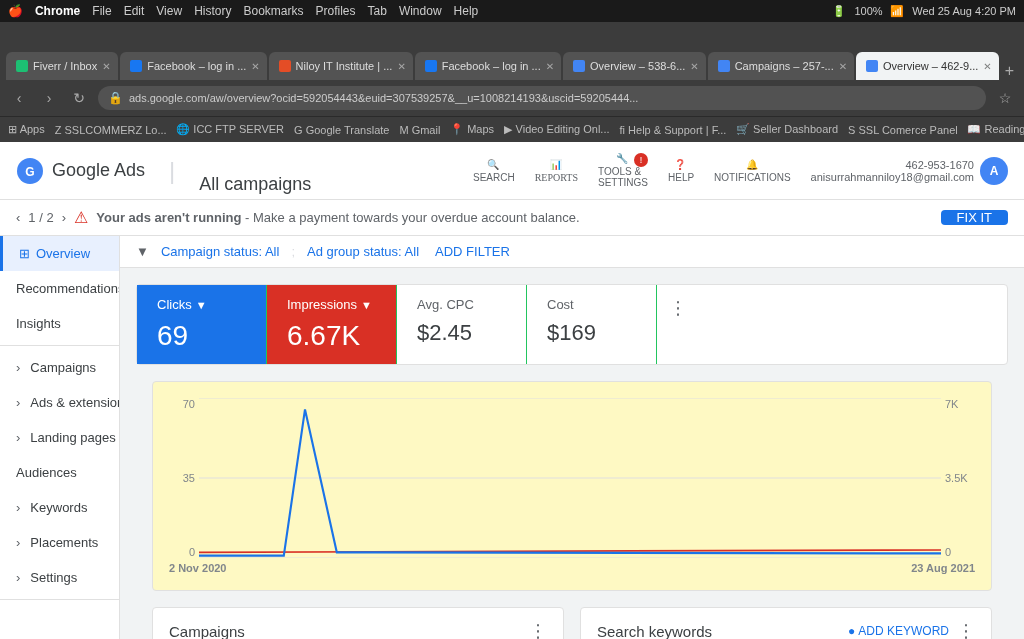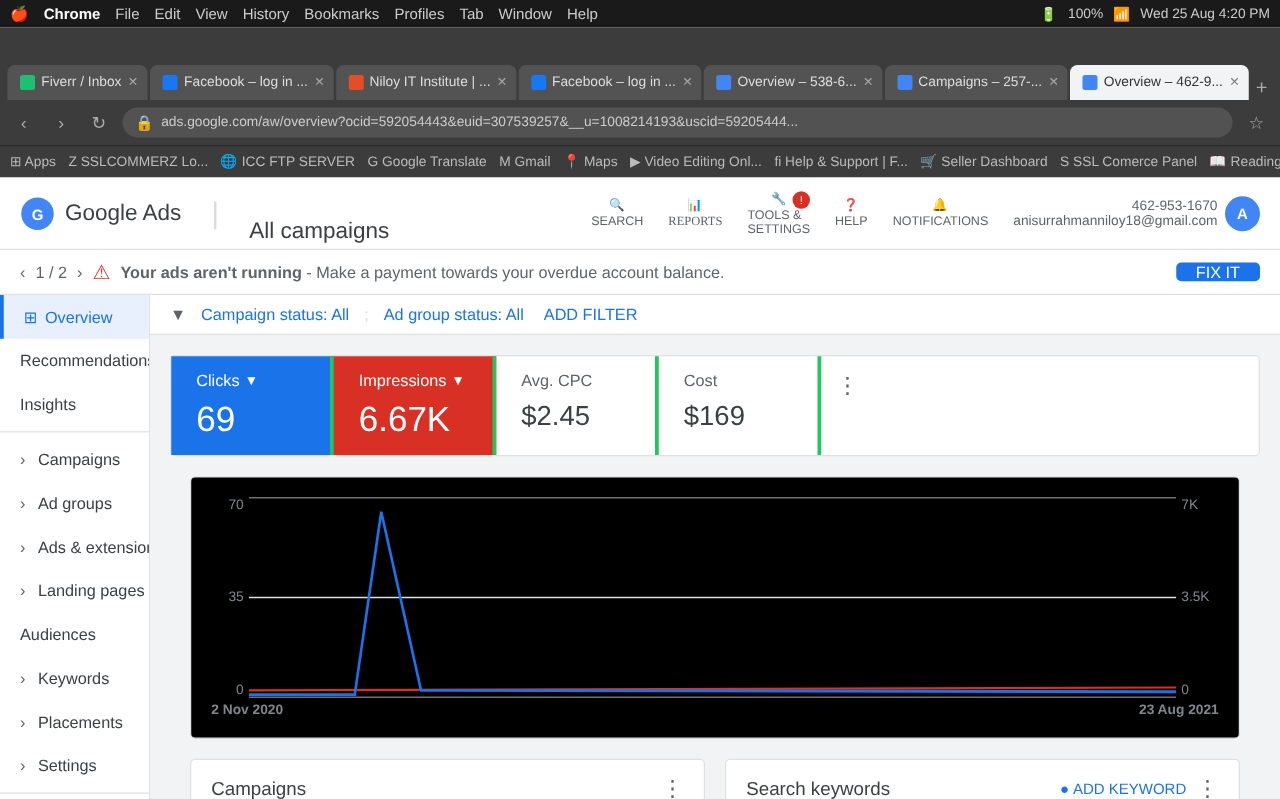--- a/index.html
+++ b/index.html
@@ -50,31 +50,31 @@
 
     
     .content { flex: 1; overflow-y: auto; padding: 0; background: #f1f3f4; }
 
     
     .filter-bar { background: #fff; padding: 8px 16px; display: flex; align-items: center; gap: 12px; border-bottom: 1px solid #e0e0e0; }
 
     
     .metrics-section { padding: 16px; }
     .metrics-cards { display: flex; gap: 0; background: #fff; border: 1px solid #e0e0e0; border-radius: 4px; margin-bottom: 16px; }
-    .metric-card { padding: 12px 20px; min-width: 130px; border-right: 3px solid #22c55e; }
+    .metric-card { padding: 12px 20px; min-width: 130px; border-right: 1px solid #22c55e; }
     .metric-card:last-of-type { border-right: none; flex: 1; }
     .metric-card.blue { background: #1a73e8; color: white; }
     .metric-card.red { background: #d93025; color: white; }
     .metric-label { font-size: 13px; font-weight: 500; display: flex; align-items: center; gap: 4px; margin-bottom: 8px; }
     .metric-value { font-size: 28px; font-weight: 400; }
     .metric-card.white .metric-label { color: #5f6368; font-weight: 400; }
     .metric-card.white .metric-value { color: #3c4043; font-size: 22px; font-weight: 400; }
 
     
-    .chart-area { background: #000000; padding: 16px; margin: 0 16px 16px; border: 1px solid #e0e0e0; border-radius: 4px; }
+    .chart-area { background: #fef9c3; padding: 16px; margin: 0 16px 16px; border: 1px solid #e0e0e0; border-radius: 4px; }
     .chart-container { position: relative; height: 160px; }
     .chart-labels { display: flex; justify-content: space-between; margin-top: 4px; color: #80868b; font-size: 11px; font-weight: bold; }
 
     
     .bottom-sections { display: flex; gap: 16px; padding: 0 16px 16px; }
     .bottom-card { background: #fff; border: 1px solid #e0e0e0; border-radius: 4px; flex: 1; }
     .bottom-card-header { padding: 12px 16px; display: flex; align-items: center; justify-content: space-between; border-bottom: 1px solid #e0e0e0; }
     .bottom-card-title { font-size: 15px; color: #3c4043; font-weight: 500; }
     .bottom-card-actions { display: flex; align-items: center; gap: 8px; }
     .add-keyword-btn { color: #1a73e8; font-size: 12px; font-weight: 500; cursor: pointer; display: flex; align-items: center; gap: 3px; }
@@ -236,23 +236,20 @@
       <span>Recommendations</span>
     </div>
     <div class="sidebar-item">
       <span>Insights</span>
     </div>
     <div class="sidebar-divider"></div>
     <div class="sidebar-item sidebar-expandable">
       <span>Campaigns</span>
     </div>
     <div class="sidebar-item sidebar-expandable">
-      <span>Ad groups</span>
-    </div>
-    <div class="sidebar-item sidebar-expandable">
       <span>Ads &amp; extensions</span>
     </div>
     <div class="sidebar-item sidebar-expandable">
       <span>Landing pages</span>
     </div>
     <div class="sidebar-item">
       <span>Audiences</span>
     </div>
     <div class="sidebar-item sidebar-expandable">
       <span>Keywords</span>

